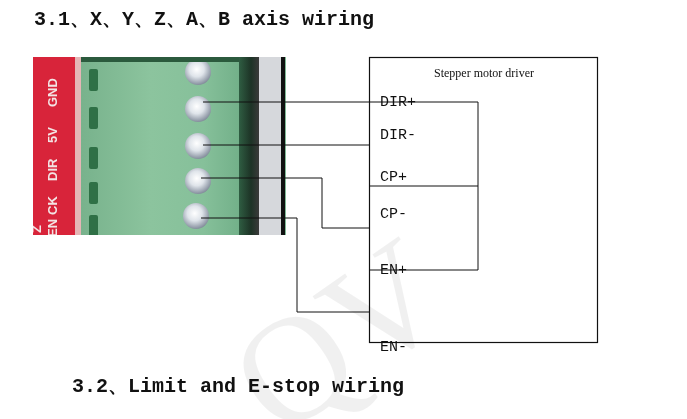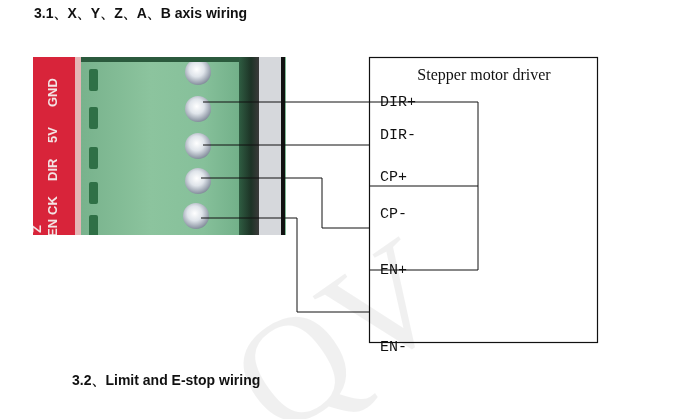--- a/index.html
+++ b/index.html
@@ -1,33 +1,33 @@
 <!DOCTYPE html>
 <html><head>
   <meta charset="utf-8">
   <style>
     html, body { margin:0; padding:0; }
     body { width:687px; height:419px; background:#ffffff; position:relative; overflow:hidden; font-family:"Liberation Sans", sans-serif; }
-    .heading { position:absolute; left:34px; font-family:Liberation Sans, sans-serif; font-weight:bold; font-size:14px; color:#111; white-space:nowrap; }
+    .heading { position:absolute; left:34px; font-family:Liberation Mono, monospace; font-weight:bold; font-size:20px; color:#111; white-space:nowrap; }
     #h1 { top:5px; }
     #h2 { top:372px;margin-left:38px; }
     .photo { position:absolute; left:33px; top:57px; width:253px; height:178px; overflow:hidden; background:#7fb995; }
     .pcb-red { position:absolute; left:0; top:0; width:42px; height:178px; background:#d8243a; }
     .pcb-edge { position:absolute; left:42px; top:0; width:6px; height:178px; background:#e5b6b6; }
     .pcb-labels { position:absolute; left:2px; top:0; width:38px; height:178px; }
     .pcb-label { position:absolute; color:#f3e4e4; font-weight:bold; font-size:13px; transform:rotate(-90deg); transform-origin:left top; white-space:nowrap; font-family:"Liberation Sans", sans-serif; }
     .term-body { position:absolute; left:48px; top:0; width:175px; height:178px; background:linear-gradient(90deg,#78b28c 0%,#8cc49e 40%,#86c09a 70%,#6aa982 100%); }
     .slot { position:absolute; width:9px; height:22px; background:#2f7046; border-radius:2px; }
     .screw { position:absolute; width:26px; height:26px; border-radius:50%; background:radial-gradient(circle at 45% 40%, #ffffff 0%, #dfe4ea 35%, #8d96a4 70%, #4b5563 100%); }
     .side-dark { position:absolute; left:206px; top:0; width:20px; height:178px; background:linear-gradient(90deg,#2f5d42,#1d3326 60%,#3a3a3a); }
     .side-grey { position:absolute; left:226px; top:0; width:22px; height:178px; background:#d6d8dc; }
     .side-black { position:absolute; left:248px; top:0; width:4px; height:178px; background:#111; }
     .top-dark { position:absolute; left:48px; top:0; width:160px; height:5px; background:#2b5a3d; }
     svg.wires { position:absolute; left:0; top:0; width:687px; height:419px; }
-    .driver-title { position:absolute; left:369px; top:66px; width:230px; text-align:center; font-family:"Liberation Serif", serif; font-size:16px; color:#111; }
+    .driver-title { position:absolute; left:369px; top:66px; width:230px; text-align:center; font-family:"Liberation Serif", serif; font-size:12px; color:#111; }
     .pin { position:absolute; left:380px; font-family:Liberation Mono, monospace; font-size:15px; color:#111; }
     .watermark { position:absolute; left:230px; top:250px; font-family:"Liberation Serif", serif; font-size:150px; color:rgba(0,0,0,0.06); transform:rotate(-35deg); pointer-events:none; white-space:nowrap; }
   </style>
 </head>
 <body>
 
 <div id="h1" class="heading">3.1、X、Y、Z、A、B axis wiring</div>
 
 <div class="photo">
   <div class="pcb-red"></div>

